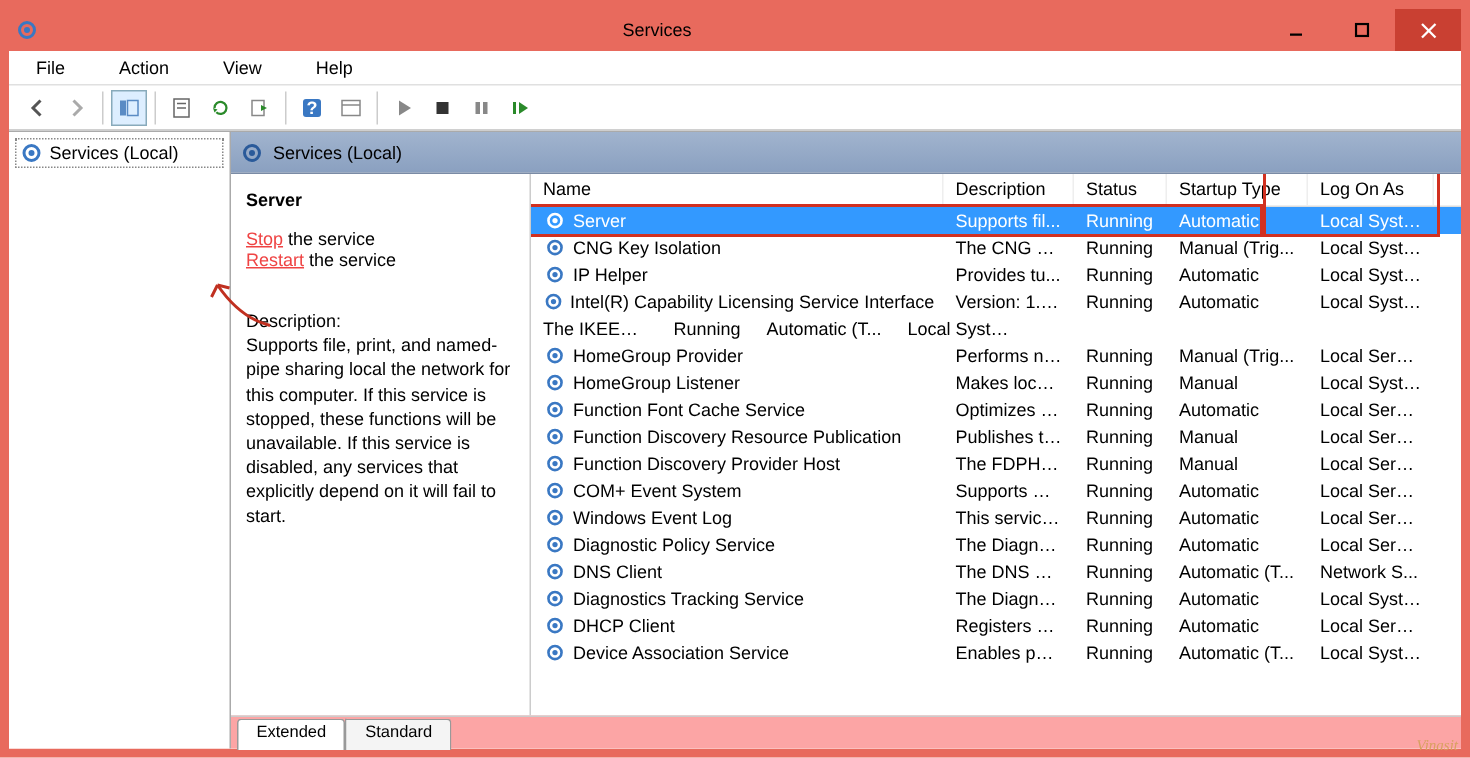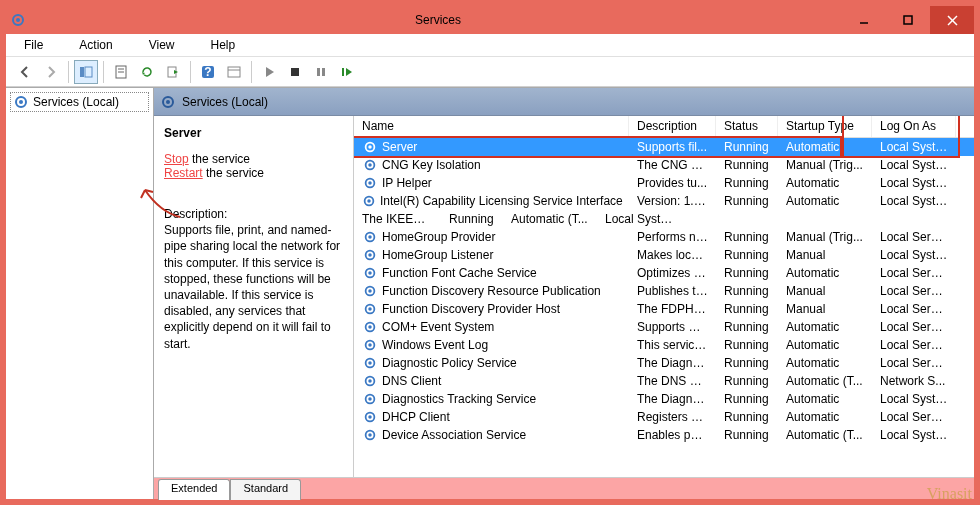--- a/index.html
+++ b/index.html
@@ -40,21 +40,21 @@
 .row.sel{background:#3399ff;color:#fff}
 .hl{position:absolute;border:2px solid #d13020;pointer-events:none}
 .c-name{width:275px}.c-desc{width:87px}.c-stat{width:62px}.c-start{width:94px}.c-log{width:84px}
 .tabs{height:22px;display:flex;padding-left:4px;border-top:1px solid #ccc;background:#fca5a5}
 .tab{padding:2px 12px;border:1px solid #999;border-bottom:none;border-radius:3px 3px 0 0;background:#fff;margin-right:0;font-size:11px;position:relative;top:1px}
 .tab.back{border-top-left-radius:0;background:#f4f4f4}
 .rows::-webkit-scrollbar{width:16px}
 .rows::-webkit-scrollbar-track{background:#f0f0f0}
 .rows::-webkit-scrollbar-thumb{background:#c0c0c0;border:1px solid #aaa}
 .arrow-annot{position:absolute;left:130px;top:182px;pointer-events:none}
-.watermark{position:absolute;right:8px;bottom:2px;color:#d8a060;font-size:16px;font-family:Georgia,serif}
+.watermark{position:absolute;right:8px;bottom:2px;font-style:italic;color:#d8a060;font-size:10px;font-family:Georgia,serif}
 </style>
 </head>
 <body>
 
 <div class="window">
   <div class="titlebar">
     <span class="icon">
       <svg viewBox="0 0 16 16">
           <circle cx="8" cy="8" r="5" fill="none" stroke="#3a78c3" stroke-width="2"></circle>
           <circle cx="8" cy="8" r="2" fill="#3a78c3"></circle>

